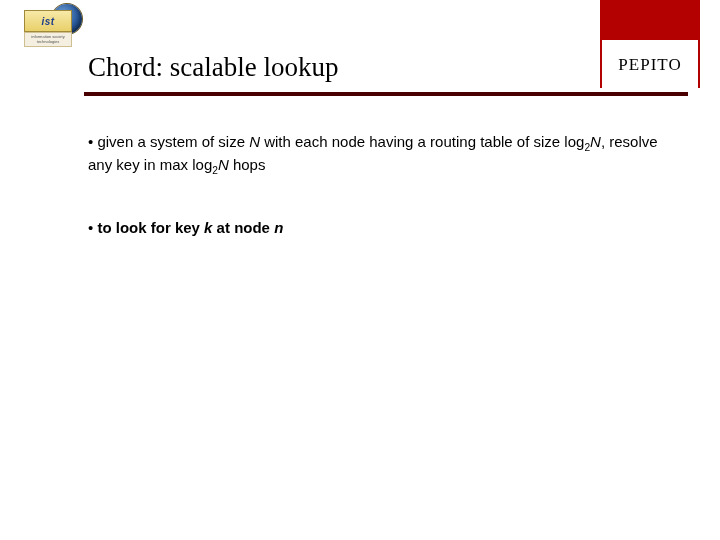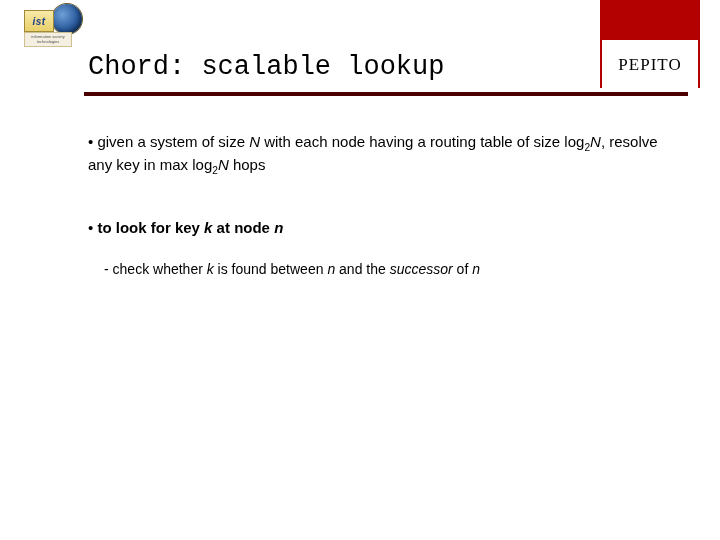--- a/index.html
+++ b/index.html
@@ -6,25 +6,25 @@
   html, body { width: 720px; height: 540px; background: #fff; font-family: Arial, Helvetica, sans-serif; color: #000; }
   .slide { position: relative; width: 720px; height: 540px; }
 
   
   .brand-block { position: absolute; top: 0; right: 20px; width: 100px; height: 88px; background: #b30000; }
   .brand-label { position: absolute; top: 40px; right: 22px; width: 96px; text-align: center; font-family: "Times New Roman", serif; font-size: 17px; letter-spacing: 1px; background: #fff; padding: 15px 0; }
 
   
   .ist-logo { position: absolute; top: 4px; left: 24px; width: 54px; height: 46px; }
   .ist-logo .globe { position: absolute; right: -4px; top: 0; width: 30px; height: 30px; border-radius: 50%; background: radial-gradient(circle at 35% 35%, #6ea0d8 0%, #2a5a9c 55%, #0b2e5c 100%); box-shadow: inset -2px -2px 4px rgba(0,0,0,.4), 0 0 0 1px #6b5a2a; }
-  .ist-logo .badge { position: absolute; left: 0; top: 6px; width: 30px; height: 22px; background: linear-gradient(#f7e9a8, #e8d06a); border: 1px solid #a08a3a; display: flex; align-items: center; justify-content: center; font-size: 10px; font-style: italic; font-weight: 700; color: #1a3a8a; letter-spacing: .5px; }
+  .ist-logo .badge { position: absolute; left: 0; top: 6px; width: 48px; height: 22px; background: linear-gradient(#f7e9a8, #e8d06a); border: 1px solid #a08a3a; display: flex; align-items: center; justify-content: center; font-size: 10px; font-style: italic; font-weight: 700; color: #1a3a8a; letter-spacing: .5px; }
   .ist-logo .captions { position: absolute; left: 0; top: 28px; width: 48px; font-size: 4px; line-height: 5px; color: #555; text-align: center; background: #f4efe0; border: 1px solid #cdbf92; padding: 1px 0 2px; }
 
   
-  .title { position: absolute; top: 52px; left: 88px; font-family: Liberation Mono, monospace; font-size: 27px; font-weight: 400; color: #000; }
+  .title { position: absolute; top: 52px; left: 88px; font-family: Liberation Serif, serif; font-size: 27px; font-weight: 400; color: #000; }
   .title-rule { position: absolute; top: 92px; left: 84px; width: 604px; height: 4px; background: #4a0000; }
 
   
   .body { position: absolute; top: 132px; left: 88px; right: 46px; font-size: 15px; line-height: 1.35; }
   .bullet { margin-bottom: 22px; }
   .bullet::before { content: "• "; }
   .subbullets { margin: 12px 0 0 16px; font-size: 14px; }
   .subbullet { margin-bottom: 14px; }
   .subbullet::before { content: "- "; }
   sub { font-size: 0.68em; vertical-align: sub; }
@@ -55,19 +55,16 @@
       <span>given a system of size </span><i>N</i><span> with each node having a routing table of size log</span><sub>2</sub><i>N</i><span>, resolve any key in max log</span><sub>2</sub><i>N</i><span> hops</span>
     </div>
 
     <div style="height:18px"></div>
 
     <div class="bullet">
       <b>to look for key </b><b><i>k</i></b><b> at node </b><b><i>n</i></b>
     </div>
 
     <div class="subbullets">
-      <div class="subbullet">
-        <span>check whether </span><i>k</i><span> is found between </span><i>n</i><span> and the </span><i>successor</i><span> of </span><i>n</i>
-      </div>
     </div>
 
   </div>
 </div>
 
 </body></html>

